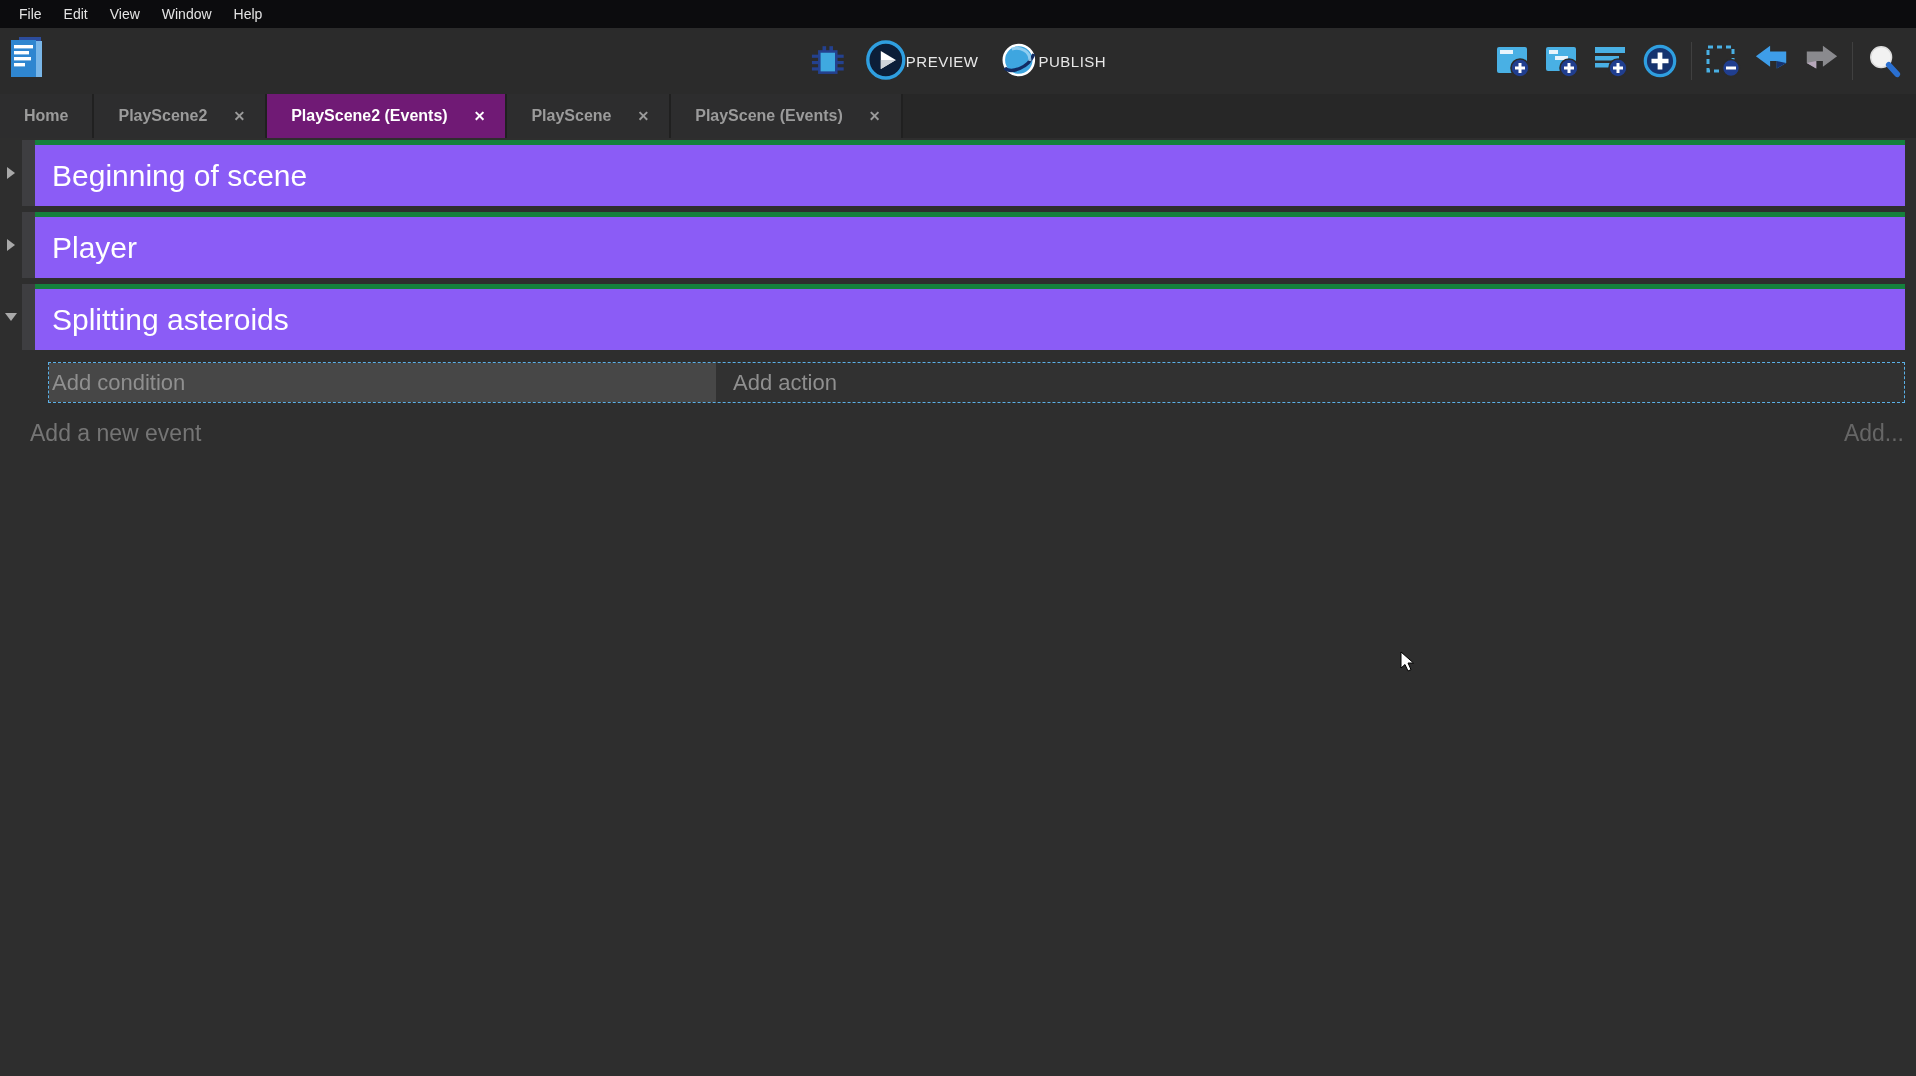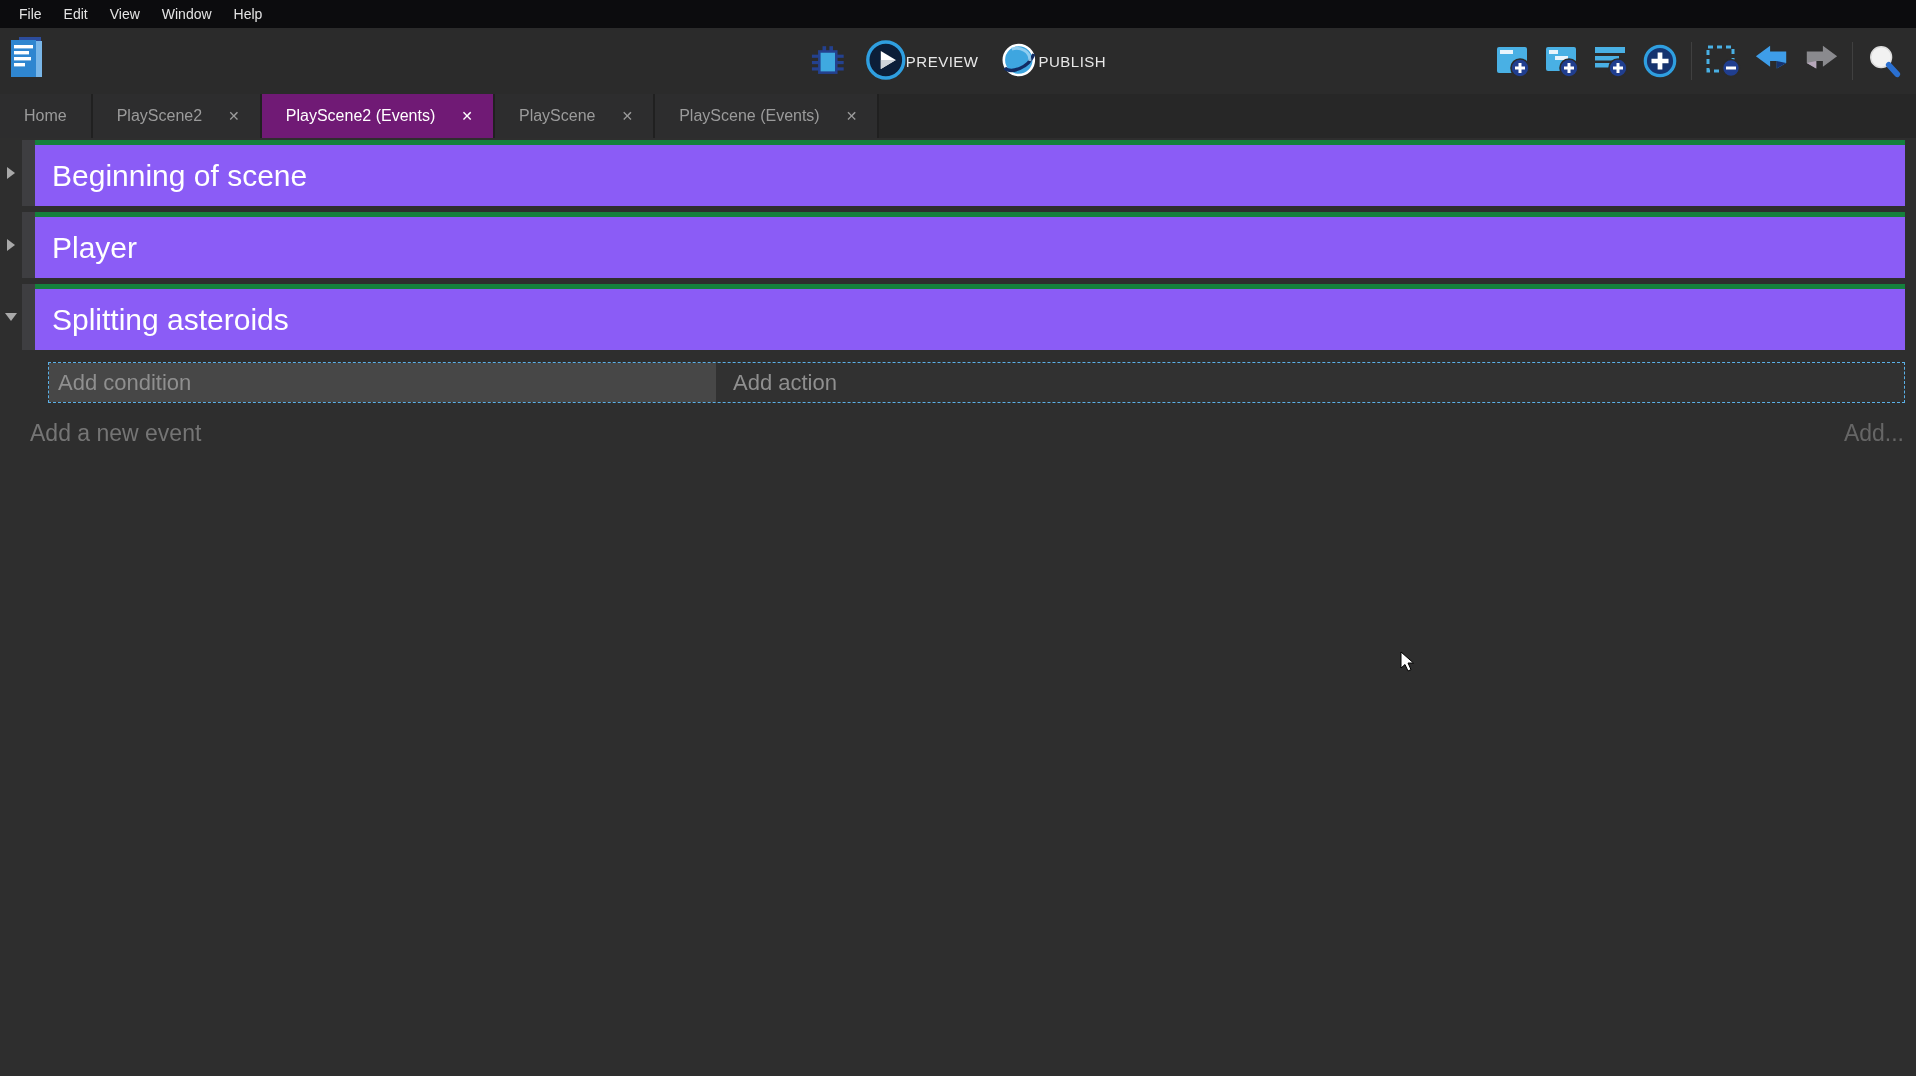--- a/index.html
+++ b/index.html
@@ -14,39 +14,39 @@
   .toolbar { height:66px; background:#2b2b2b; position:relative; display:flex; align-items:center; }
   .logo-btn { position:absolute; left:7px; top:7px; width:38px; height:46px; }
   .center-group { position:absolute; left:50%; transform:translateX(-50%); display:flex; align-items:center; gap:20px; }
   .tool-label-btn { display:flex; align-items:center; color:#e8e8e8; font-size:15px; letter-spacing:.5px; cursor:pointer; }
   .right-group { position:absolute; right:14px; top:0; height:66px; display:flex; align-items:center; gap:13px; }
   .tb-icon { width:36px; height:36px; display:flex; align-items:center; justify-content:center; cursor:pointer; }
   .tb-sep { width:1px; height:38px; background:#404040; }
 
   
   .tabbar { height:44px; background:#272727; display:flex; }
-  .tab { height:44px; display:flex; align-items:center; background:#2d2d2e; border-right:2px solid #202020; padding:0 16px 0 24px; cursor:pointer; }
+  .tab { height:44px; display:flex; align-items:center; background:#2d2d2e; border-right:2px solid #202020; padding:0 16px 0 24px; cursor:pointer;font-weight:bold; }
   .tab-label { color:#9b9b9b; font-size:16px; white-space:nowrap; }
   .tab-close { color:#9b9b9b; font-size:14px; margin-left:22px; padding:2px 4px; cursor:pointer; }
   .tab.active { background:#701a75; }
   .tab.active .tab-label, .tab.active .tab-close { color:#ffffff; }
   .tab-home { padding-right:24px; }
 
   
   .events { padding-top:2px; }
   .group-row { display:flex; height:66px; margin-bottom:6px; }
   .arrow-col { width:22px; display:flex; align-items:center; justify-content:center; cursor:pointer; }
   .tri-right { width:0; height:0; border-top:6px solid transparent; border-bottom:6px solid transparent; border-left:8px solid #a9a9a9; }
   .tri-down { width:0; height:0; border-left:6px solid transparent; border-right:6px solid transparent; border-top:8px solid #a9a9a9; }
   .handle-col { width:13px; background:#3e3e41; }
   .group-bar { flex:1; background:#8b5cf6; margin-right:11px; display:flex; align-items:center; padding-left:17px; cursor:pointer; border-top:5px solid #15803d; }
   .group-title { color:#ffffff; font-size:30px; font-weight:400; }
 
   .empty-event-row { margin:5px 11px 0 48px; height:41px; border:1px dashed #5bb0e6; display:flex; cursor:pointer; }
-  .cond-cell { width:667px; background:#474747; display:flex; align-items:center; padding-left:9px; }
+  .cond-cell { width:667px; background:#474747; display:flex; align-items:center; padding-left:3px; }
   .act-cell { flex:1; background:#313131; display:flex; align-items:center; padding-left:17px; }
   .placeholder-text { color:#8f8f8f; font-size:22px; }
 
   .sheet-footer { display:flex; justify-content:space-between; align-items:baseline; padding:17px 12px 0 30px; }
   .footer-add-event { color:#757575; font-size:23px; cursor:pointer; }
   .footer-add-btn { color:#666666; font-size:23px; cursor:pointer; }
 
   .cursor { position:absolute; left:1400px; top:651px; width:15px; height:22px; pointer-events:none; }
 </style>
 </head>

